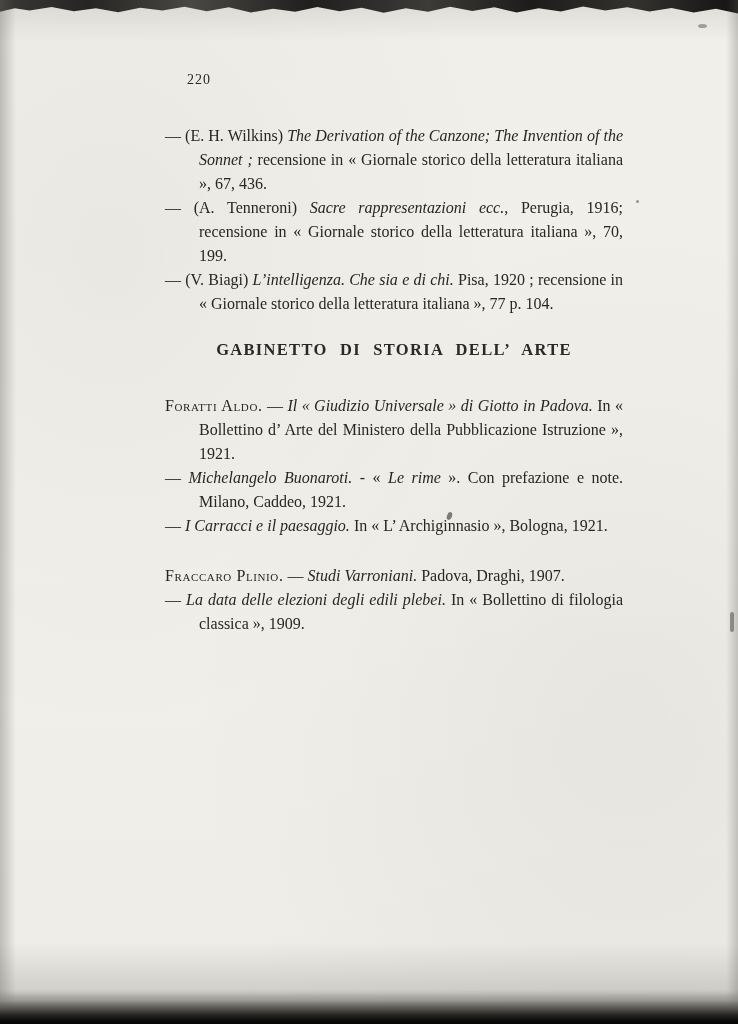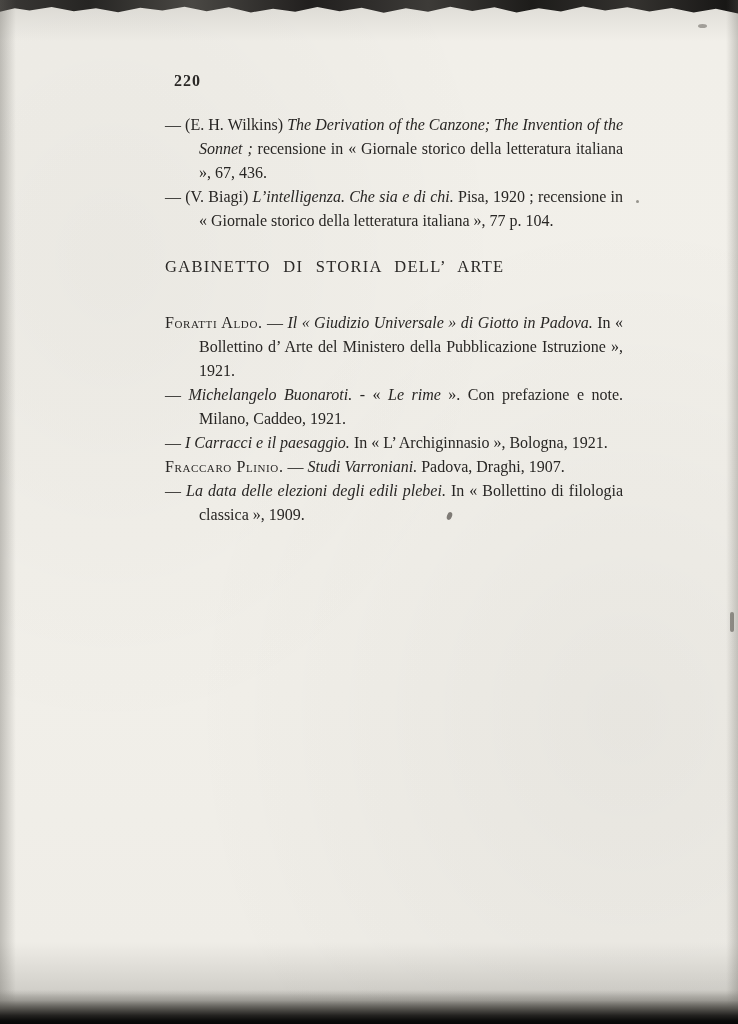--- a/index.html
+++ b/index.html
@@ -42,71 +42,72 @@
     background: linear-gradient(270deg, rgba(100,98,92,0.30), rgba(100,98,92,0));
   }
   .speck { position: absolute; background: #5a5650; border-radius: 50%; opacity: .75; }
   .speck.s1 { left: 447px; top: 512px; width: 5px; height: 8px; transform: rotate(20deg); }
   .speck.s2 { left: 730px; top: 612px; width: 4px; height: 20px; border-radius: 2px; opacity: .6; }
   .speck.s3 { left: 698px; top: 24px;  width: 9px; height: 4px; opacity: .5; }
   .speck.s4 { left: 636px; top: 200px; width: 3px; height: 3px; opacity: .6; }
 
   .page-number {
     position: absolute;
-    left: 174px; top: 72px;
-    font-size: 16px;
+    left: 187px; top: 72px;
+    font-size: 14px;
     letter-spacing: 1px;
     color: #2b2927;
-    font-weight: bold;
   }
   .content {
     position: absolute;
-    left: 165px; top: 113px;
+    left: 165px; top: 124px;
     width: 458px;
     color: #282624;
     font-size: 16px;
     line-height: 24px;
     text-align: justify;
   }
   .bib-list { margin: 0; }
-  .bib-list.gap-above { }
+  .bib-list.gap-above { margin-top: 26px; }
   .entry {
     margin: 0;
     padding-left: 34px;
     text-indent: -34px;
   }
   .it { font-style: italic; }
   .rm { font-style: normal; }
   .sc { font-variant: small-caps; letter-spacing: 0.6px; }
   .section-heading {
     margin: 22px 0 32px 0;
     padding: 0;
     text-indent: 0;
+    text-align: center;
     font-size: 16.5px;
-    font-weight: 400;
+    font-weight: 700;
     letter-spacing: 1.3px;
     word-spacing: 7px;
     color: #2b2927;
   }
 </style>
 </head>
 <body>
 
 <div class="scan-page">
 
   <div class="edge-top-line"></div>
   <div class="edge-top"></div>
   <div class="edge-left"></div>
   <div class="edge-right"></div>
 
   <div class="page-number">220</div>
 
   <div class="content">
     <div id="list1" class="bib-list">
         <p class="entry"><span class="rm">— (E. H. Wilkins) </span><span class="it">The Derivation of the Canzone; The Invention of the Sonnet ;</span><span class="rm"> recensione in « Giornale storico della letteratura italiana », 67, 436.</span></p>
+        <p class="entry"><span class="rm">— (A. Tenneroni) </span><span class="it">Sacre rappresentazioni ecc.</span><span class="rm">, Perugia, 1916; recensione in « Giornale storico della letteratura italiana », 70, 199.</span></p>
         <p class="entry"><span class="rm">— (V. Biagi) </span><span class="it">L’intelligenza. Che sia e di chi.</span><span class="rm"> Pisa, 1920 ; recensione in « Giornale storico della letteratura italiana », 77 p. 104.</span></p>
       </div>
     <h2 class="section-heading">GABINETTO DI STORIA DELL’ ARTE</h2>
     <div id="list2" class="bib-list">
         <p class="entry"><span class="sc">Foratti Aldo.</span><span class="rm"> — </span><span class="it">Il « Giudizio Universale » di Giotto in Padova.</span><span class="rm"> In « Bollettino d’ Arte del Ministero della Pubblicazione Istruzione », 1921.</span></p>
         <p class="entry"><span class="rm">— </span><span class="it">Michelangelo Buonaroti.</span><span class="rm"> - « </span><span class="it">Le rime</span><span class="rm"> ». Con prefazione e note. Milano, Caddeo, 1921.</span></p>
         <p class="entry"><span class="rm">— </span><span class="it">I Carracci e il paesaggio.</span><span class="rm"> In « L’ Archiginnasio », Bologna, 1921.</span></p>
       </div>
     <div id="list3" class="bib-list gap-above">
         <p class="entry"><span class="sc">Fraccaro Plinio.</span><span class="rm"> — </span><span class="it">Studi Varroniani.</span><span class="rm"> Padova, Draghi, 1907.</span></p>

